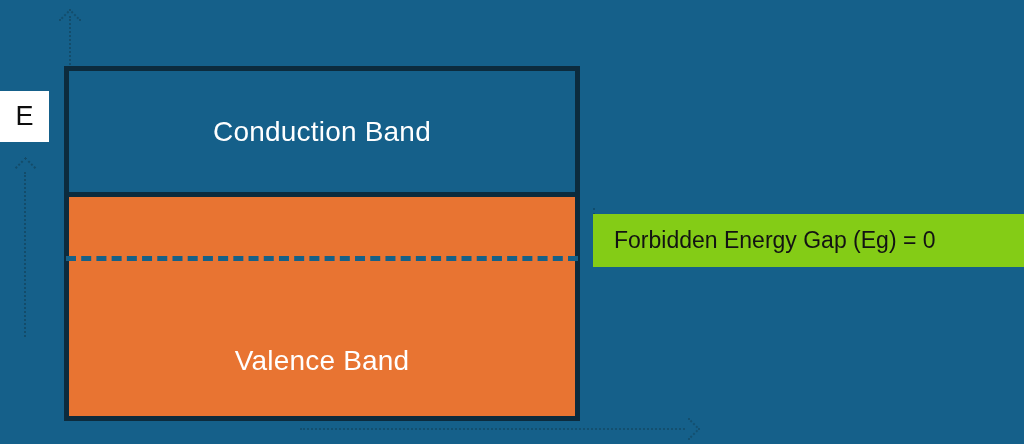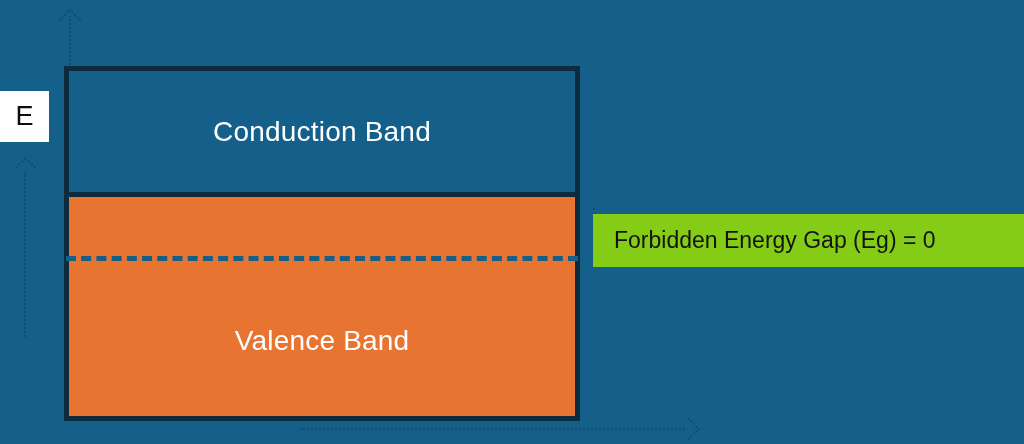--- a/index.html
+++ b/index.html
@@ -136,21 +136,21 @@
   .band-text {
     color: #ffffff;
     font-size: 28px;
     letter-spacing: 0.2px;
     white-space: nowrap;
   }
   .valence-text-wrap {
     position: absolute;
     left: 0;
     right: 0;
-    top: 128px;
+    top: 148px;
     display: flex;
     align-items: center;
     justify-content: center;
   }
 
   
   .gap-dashed-line {
     position: absolute;
     left: 66px;
     top: 256px;

